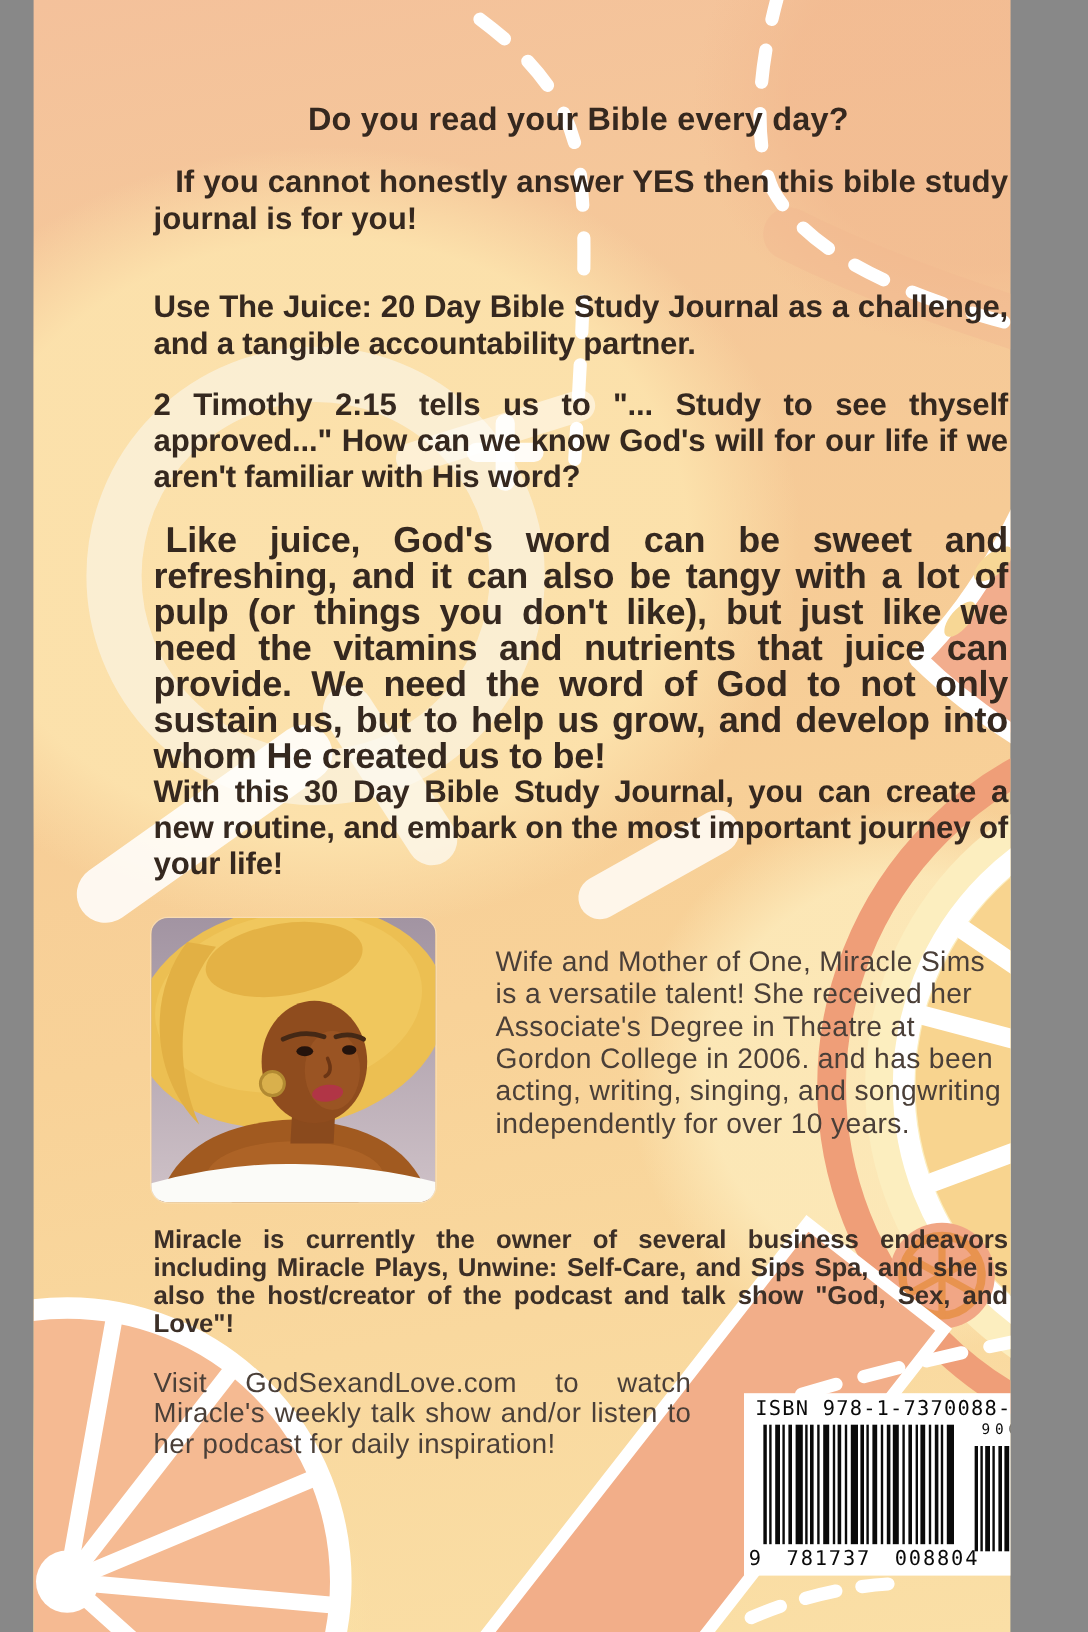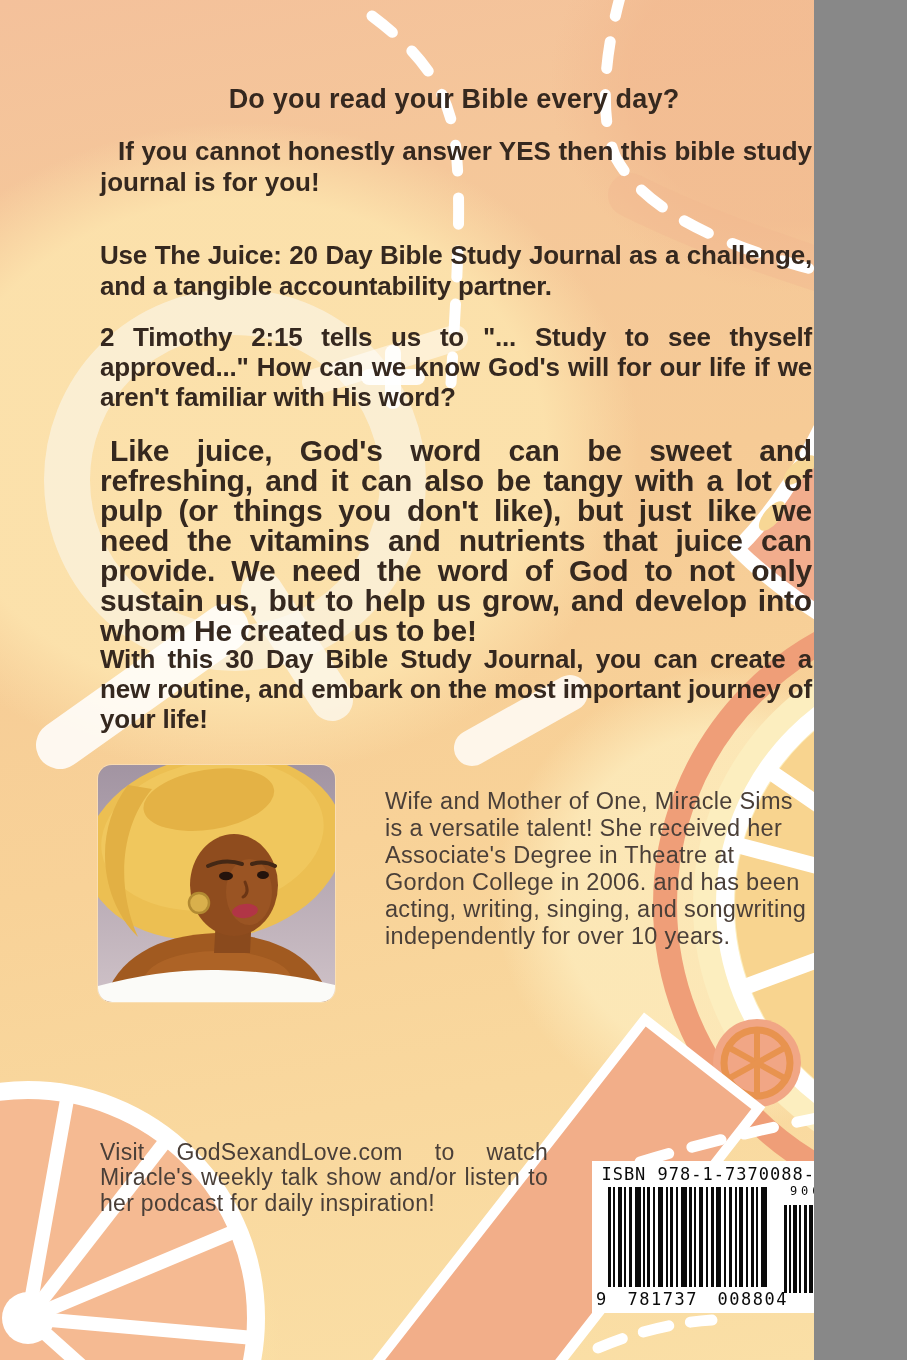--- a/index.html
+++ b/index.html
@@ -5,20 +5,21 @@
   html,body{margin:0;padding:0;background:#888;}
   #cover{
     position:relative;width:814px;height:1360px;overflow:hidden;
     font-family:"Liberation Sans",sans-serif;
     background:
       radial-gradient(ellipse 520px 430px at 30% 33%, rgba(252,226,172,.95) 0%, rgba(252,226,172,.95) 58%, rgba(252,226,172,0) 76%),
       radial-gradient(ellipse 330px 320px at 90% 66%, rgba(252,233,185,.9) 0%, rgba(252,233,185,.9) 52%, rgba(252,233,185,0) 72%),
       radial-gradient(ellipse 300px 250px at 6% 99%, rgba(251,227,166,.95) 0%, rgba(251,227,166,.95) 55%, rgba(251,227,166,0) 78%),
       radial-gradient(ellipse 320px 280px at 97% 6%, rgba(241,183,142,.6) 0%, rgba(241,183,142,.6) 50%, rgba(241,183,142,0) 75%),
       linear-gradient(170deg,#f4c19b 0%,#f5c79a 16%,#f6cb96 38%,#f8d298 60%,#f9d89e 78%,#fadfa6 100%);
+    margin-left: 28px;
   }
   svg.decor{position:absolute;left:0;top:0;z-index:1;pointer-events:none;}
   .txt{position:absolute;z-index:3;color:#35281f;}
   .center{text-align:center;}
   .just{text-align:justify;}
   #title{left:88px;top:84px;width:732px;font-size:27px;font-weight:600;letter-spacing:.2px;}
   #answer{left:100px;top:136px;width:712px;font-size:26px;font-weight:600;line-height:31px;text-indent:18px;}
   #pitch{left:100px;top:240px;width:712px;font-size:26px;font-weight:700;line-height:31px;letter-spacing:-.2px;}
   #scripture{left:100px;top:322px;width:712px;font-size:26px;font-weight:700;line-height:30px;letter-spacing:-.2px;}
   #juice{left:100px;top:436px;width:712px;font-size:30px;font-weight:700;line-height:30px;letter-spacing:-.2px;text-indent:10px;}
@@ -159,20 +160,21 @@
       <path d="M 147 117 Q 152 128 145 132" stroke="#6b3514" stroke-width="3" fill="none" stroke-linecap="round"></path>
       <ellipse cx="147" cy="146" rx="13" ry="7" fill="#b13546" transform="rotate(-7 147 146)"></ellipse>
 
       <circle cx="101" cy="138" r="10" fill="#d9b04c" stroke="#b28a32" stroke-width="2.5"></circle>
 
       <path d="M 0 237 L 0 221 Q 62 204 120 205 Q 182 206 237 220 L 237 237 Z" fill="#fbfbf8"></path>
     </svg>
   </div>
 
   <div class="txt" id="bio">Wife and Mother of One, Miracle Sims is a versatile talent! She received her Associate's Degree in Theatre at Gordon College in 2006. and has been acting, writing, singing, and songwriting independently for over 10 years.</div>
+  <div class="txt just" id="business">Miracle is currently the owner of several business endeavors including Miracle Plays, Unwine: Self-Care, and Sips Spa, and she is also the host/creator of the podcast and talk show "God, Sex, and Love"!</div>
   <div class="txt just" id="visit">Visit GodSexandLove.com to watch Miracle's weekly talk show and/or listen to her podcast for daily inspiration!</div>
 
   <div id="barcode">
     <div class="isbn">ISBN 978-1-7370088-0-4</div>
     <div class="price">90000</div>
     <svg class="mainbars" width="160" height="100" viewBox="0 0 160 100">
       <g fill="#0a0a0a">
         <rect x="0" width="3" height="100"></rect>
           <rect x="5" width="2" height="100"></rect>
           <rect x="10" width="4" height="100"></rect>

